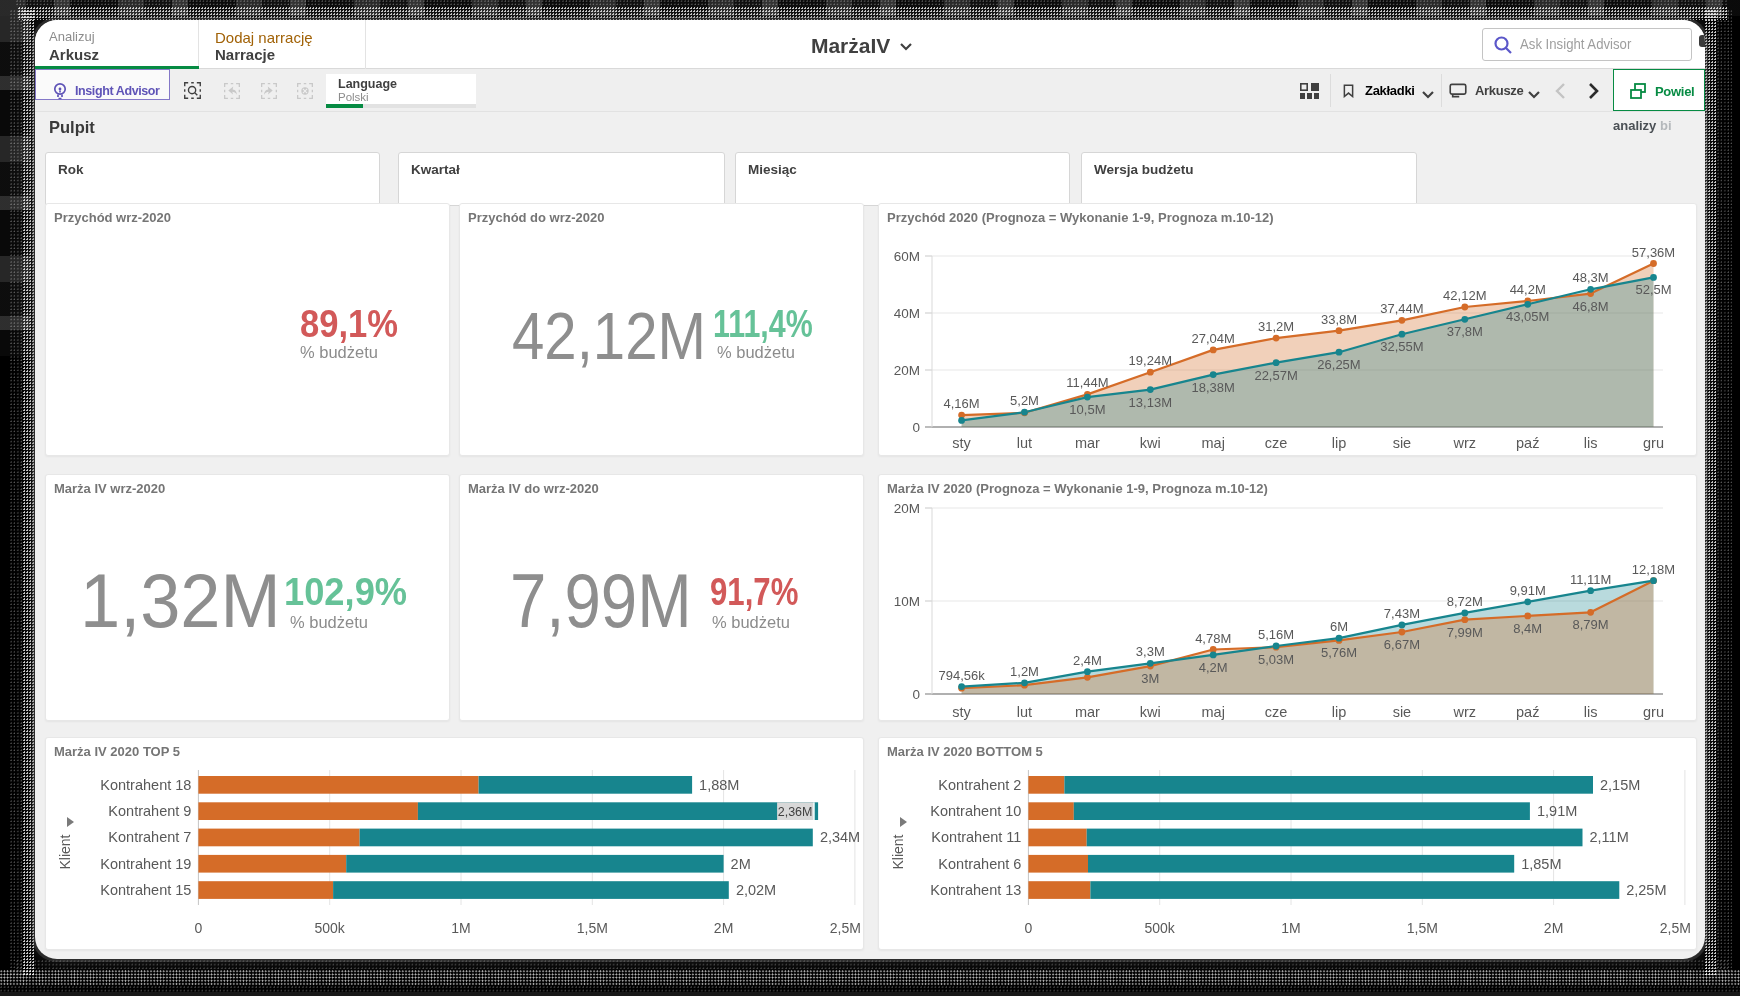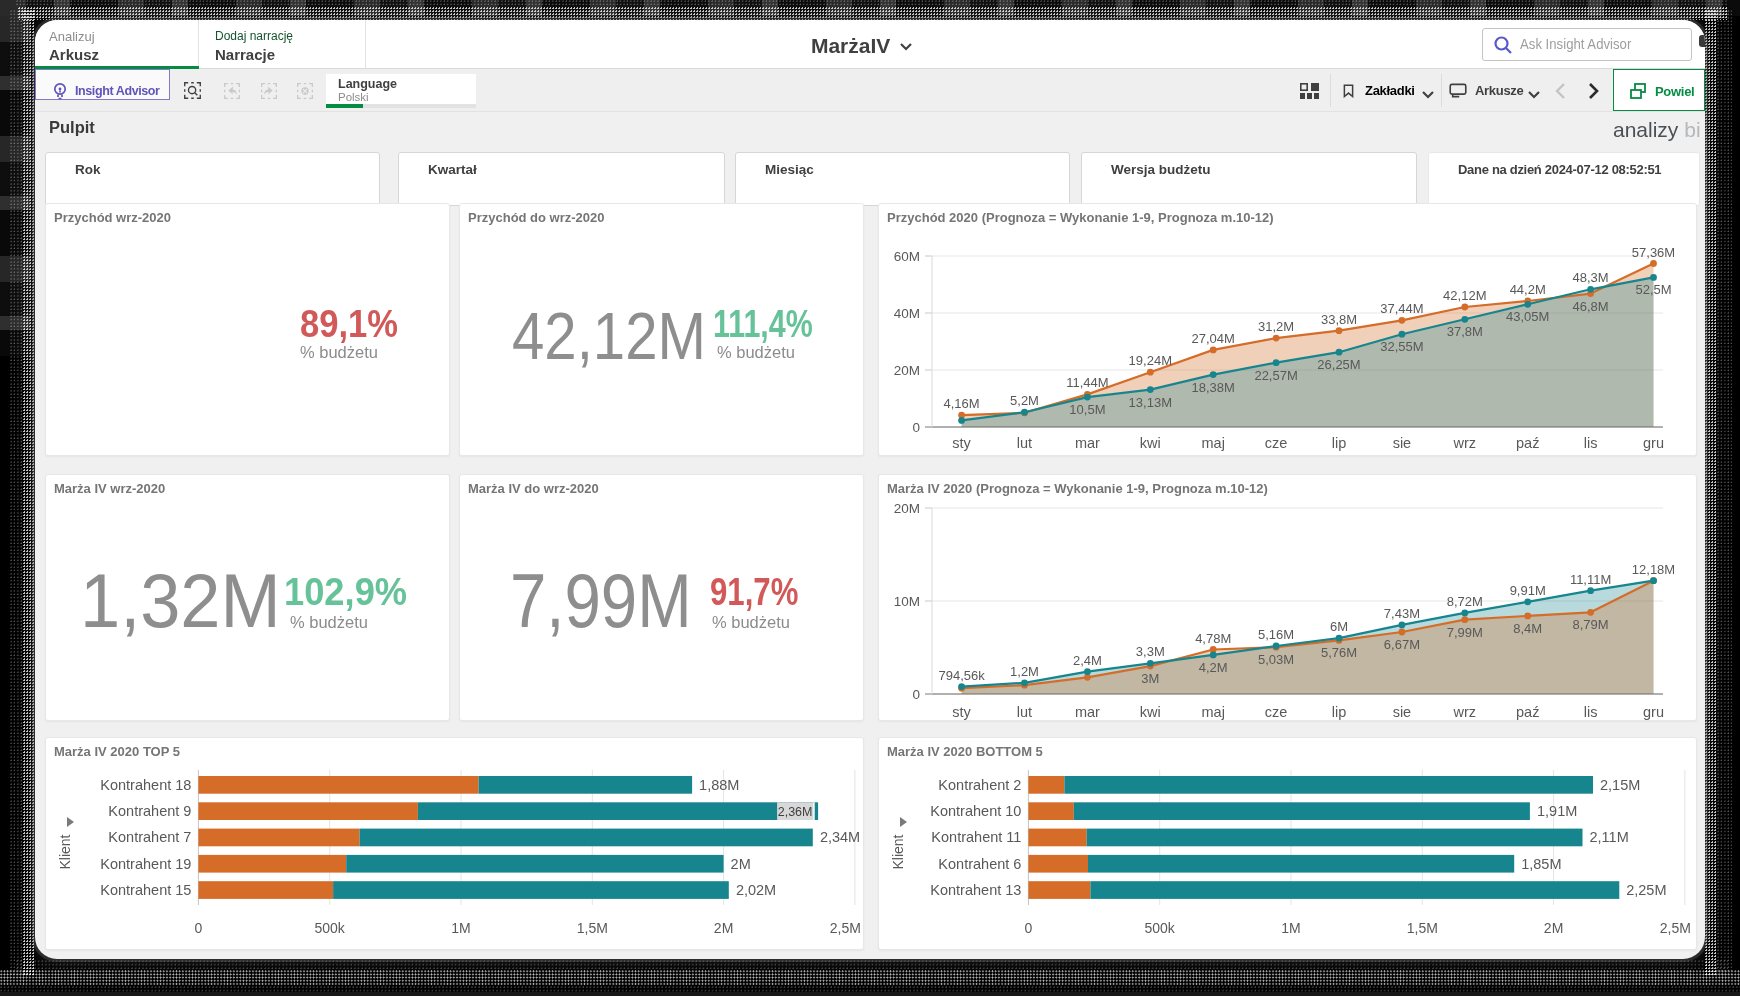--- a/index.html
+++ b/index.html
@@ -4,21 +4,21 @@
 * { margin:0; padding:0; box-sizing:border-box; }
 html,body { width:1740px; height:996px; background:#000; font-family:"Liberation Sans", sans-serif; overflow:hidden; }
 #win { position:absolute; left:35px; top:20px; width:1670px; height:939px;
   background:#f0f0f0; border-radius:22px; overflow:hidden;
   box-shadow:0 0 0 3px rgba(110,110,110,.3), 0 0 16px 6px rgba(140,140,140,.16); }
 .abs { position:absolute; }
 .card { position:absolute; background:#fff; border:1px solid #e7e7e7; border-radius:3px;
   box-shadow:0 1px 2px rgba(0,0,0,.05); }
 .ctitle { position:absolute; left:8px; top:6px; font-size:13px; font-weight:bold; color:#757575; white-space:nowrap; }
 .fbox { position:absolute; top:132px; height:54px; background:#fff; border:1px solid #d6d6d6; border-radius:3px;
-  font-size:13.5px; font-weight:bold; color:#404040; line-height:34px; padding-left:29px; }
+  font-size:13.5px; font-weight:bold; color:#404040; line-height:34px; padding-left:12px; }
 .vdiv { position:absolute; top:5px; width:1px; height:33px; background:#dcdcdc; }
 </style></head>
 <body>
 
 <div class="abs" style="left:0;top:0;width:1740px;height:16px;background:repeating-linear-gradient(90deg,#343434 0 26px,#131313 26px 54px,#404040 54px 70px,#0d0d0d 70px 118px);opacity:.8"></div>
 <div class="abs" style="left:0;top:16px;width:30px;height:340px;background:repeating-linear-gradient(180deg,#343434 0 26px,#121212 26px 60px,#3e3e3e 60px 74px,#0c0c0c 74px 120px);opacity:.75"></div>
 <div class="abs" style="left:18px;top:7px;width:1710px;height:13px;background-image:radial-gradient(circle at 1.2px 1.2px,rgba(255,255,255,.8) .75px,transparent .95px);background-size:3px 3px"></div>
 <div class="abs" style="left:16px;top:0;width:1712px;height:7px;background-image:radial-gradient(circle at 1.2px 1.2px,rgba(255,255,255,.38) .7px,transparent .9px);background-size:3.4px 3.4px"></div>
 <div class="abs" style="left:16px;top:960px;width:1712px;height:10px;background-image:radial-gradient(circle at 1.2px 1.2px,rgba(255,255,255,.3) .7px,transparent .9px);background-size:3.6px 3.6px"></div>
 <div class="abs" style="left:0px;top:970px;width:1740px;height:16px;background-image:radial-gradient(circle at 1.2px 1.2px,rgba(255,255,255,.75) .75px,transparent .95px);background-size:3.2px 3.2px"></div>
@@ -31,21 +31,21 @@
 
 <div id="win">
 
   <div class="abs" style="left:0;top:0;width:1670px;height:49px;background:#fff;border-bottom:1px solid #d9d9d9"></div>
   <div class="abs" style="left:0;top:0;width:164px;height:49px;border-right:1px solid #e3e3e3">
     <div class="abs" style="left:14px;top:9px;font-size:13px;color:#8c8c8c">Analizuj</div>
     <div class="abs" style="left:14px;top:26px;font-size:15px;font-weight:bold;color:#404040">Arkusz</div>
     <div class="abs" style="left:0;top:46px;width:164px;height:3px;background:#068b43"></div>
   </div>
   <div class="abs" style="left:164px;top:0;width:167px;height:49px;border-right:1px solid #e3e3e3">
-    <div class="abs" style="left:16px;top:9px;font-size:12px;color:#14532d">Dodaj narrację</div>
+    <div class="abs" style="left:16px;top:9px;font-size:15px;color:#a16207">Dodaj narrację</div>
     <div class="abs" style="left:16px;top:26px;font-size:15px;font-weight:bold;color:#404040">Narracje</div>
   </div>
   <div class="abs" style="left:697px;top:14px;width:260px;text-align:center;font-size:21px;font-weight:bold;color:#404040">MarżaIV&nbsp;<span style="position:relative;top:-2px;margin-left:3px"><svg width="14" height="9" viewBox="0 0 14 9">
           <path d="M2,2 L7,7 L12,2" fill="none" stroke="#404040" stroke-width="2.2"></path>
         </svg></span></div>
   <div class="abs" style="left:1447px;top:8px;width:210px;height:33px;background:#fff;border:1px solid #c4c4c4;border-radius:3px">
     <div class="abs" style="left:9px;top:5px"><svg width="22" height="22" viewBox="0 0 22 22">
           <g fill="none" stroke="#5b57c9" stroke-width="2.2">
 <circle cx="9.5" cy="9.5" r="6"></circle>
             <path d="M14,14 L19,19"></path>
@@ -154,27 +154,26 @@
     <div class="abs" style="left:13px;top:10px"><svg width="22" height="22" viewBox="0 0 22 22">
           <g fill="#ffffff" stroke="#068b43" stroke-width="1.8">
 <rect x="8" y="4" width="10" height="8"></rect>
             <rect x="4" y="10" width="10" height="8"></rect>
           </g>
         </svg></div>
     <div class="abs" style="left:41px;top:14px;font-size:13px;letter-spacing:-.3px;font-weight:bold;color:#068b43">Powiel</div>
   </div>
 
   <div class="abs" style="left:14px;top:98px;font-size:16.5px;font-weight:bold;color:#3a3a3a">Pulpit</div>
-  <div class="abs" style="left:1578px;top:98px;font-size:21px;font-weight:normal;color:#4b5055">analizy <span style="color:#b4b8bb">bi</span></div>
+  <div class="abs" style="left:1578px;top:98px;font-size:13px;font-weight:bold;color:#4b5055">analizy <span style="color:#b4b8bb">bi</span></div>
 
   <div class="fbox" style="left:10px;width:335px">Rok</div>
   <div class="fbox" style="left:700px;width:335px">Miesiąc</div>
   <div class="fbox" style="left:363px;width:327px">Kwartał</div>
   <div class="fbox" style="left:1046px;width:336px">Wersja budżetu</div>
-  <div class="fbox" style="left:1393px;width:272px;border-color:#e7e7e7;font-size:13px;letter-spacing:-.3px">Dane na dzień 2024-07-12 08:52:51</div>
 
 <div class="card" style="left:10px;top:183px;width:405px;height:253px">
   <div class="ctitle">Przychód wrz-2020</div>
   <div style="position:absolute;left:254px;top:101px;font-size:38px;font-weight:bold;color:#d25959;line-height:1;white-space:nowrap;transform:scaleX(0.91);transform-origin:0 0">89,1%</div>
   <div style="position:absolute;left:254px;top:139px;font-size:16.5px;color:#8c8c8c;white-space:nowrap">% budżetu</div>
 </div>
 
 <div class="card" style="left:424px;top:183px;width:405px;height:253px">
   <div class="ctitle">Przychód do wrz-2020</div>
   <div style="position:absolute;left:52px;top:98px;font-size:67px;color:#8e8e8e;line-height:1;white-space:nowrap;transform:scaleX(0.868);transform-origin:0 0">42,12M</div>

